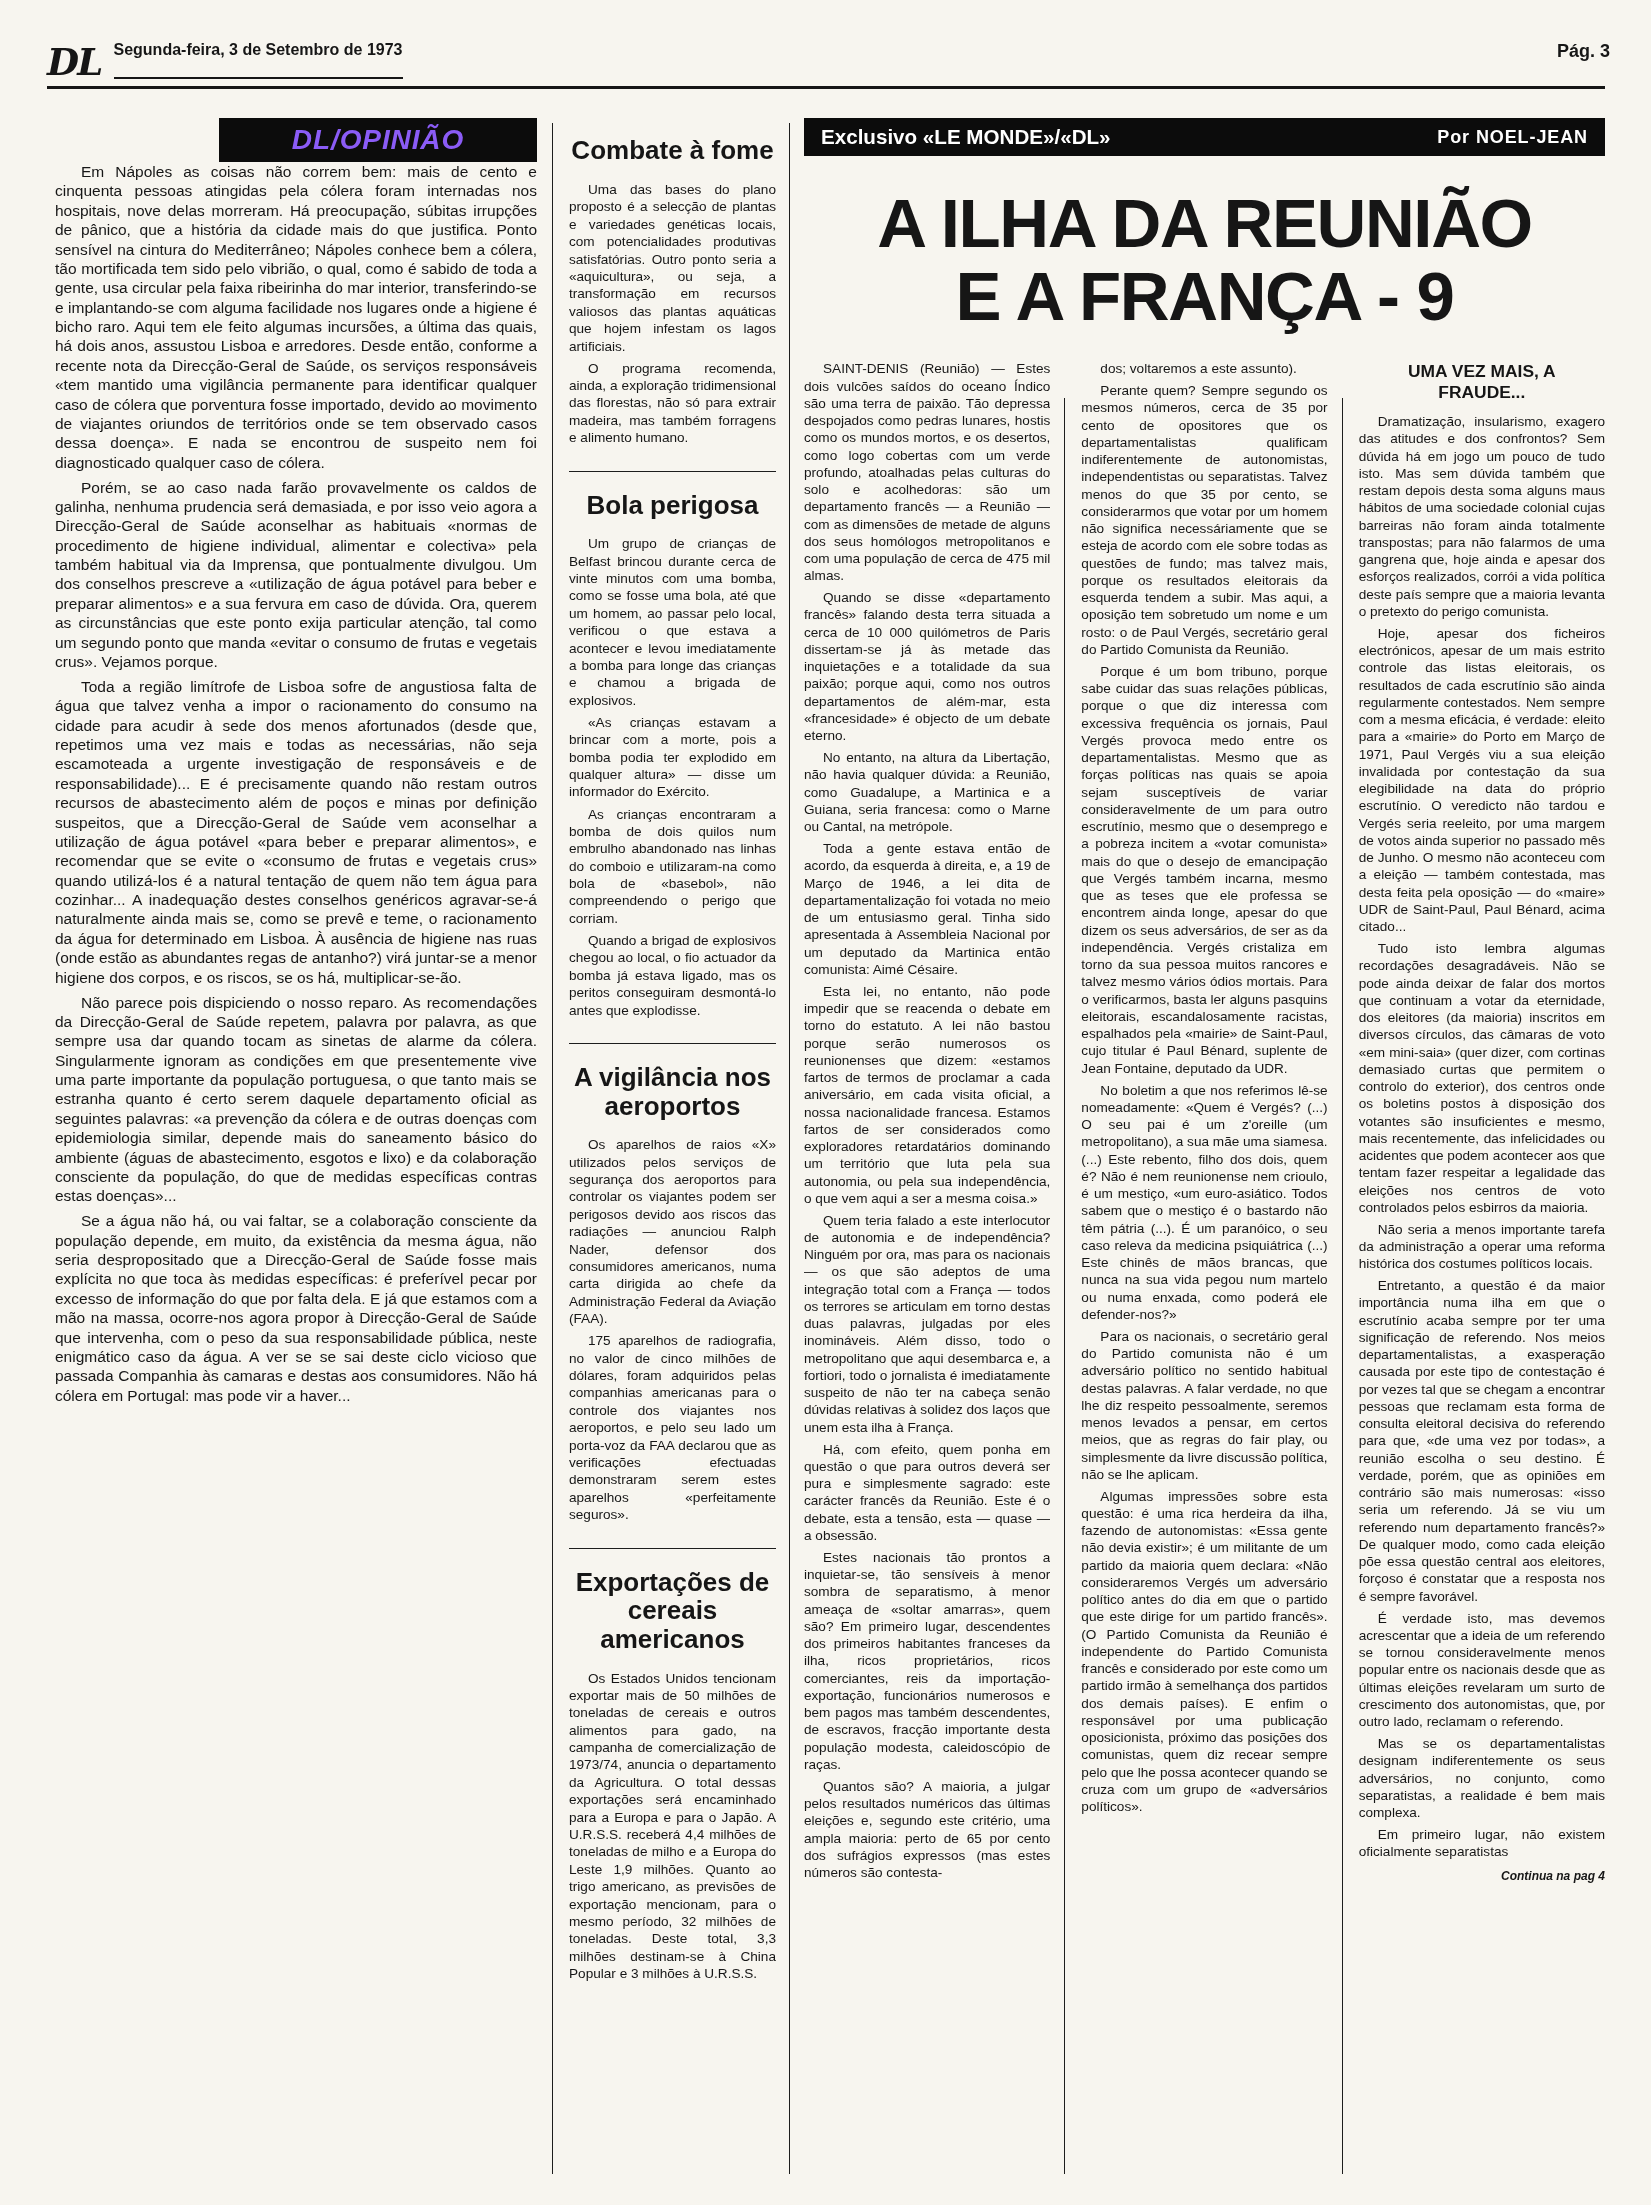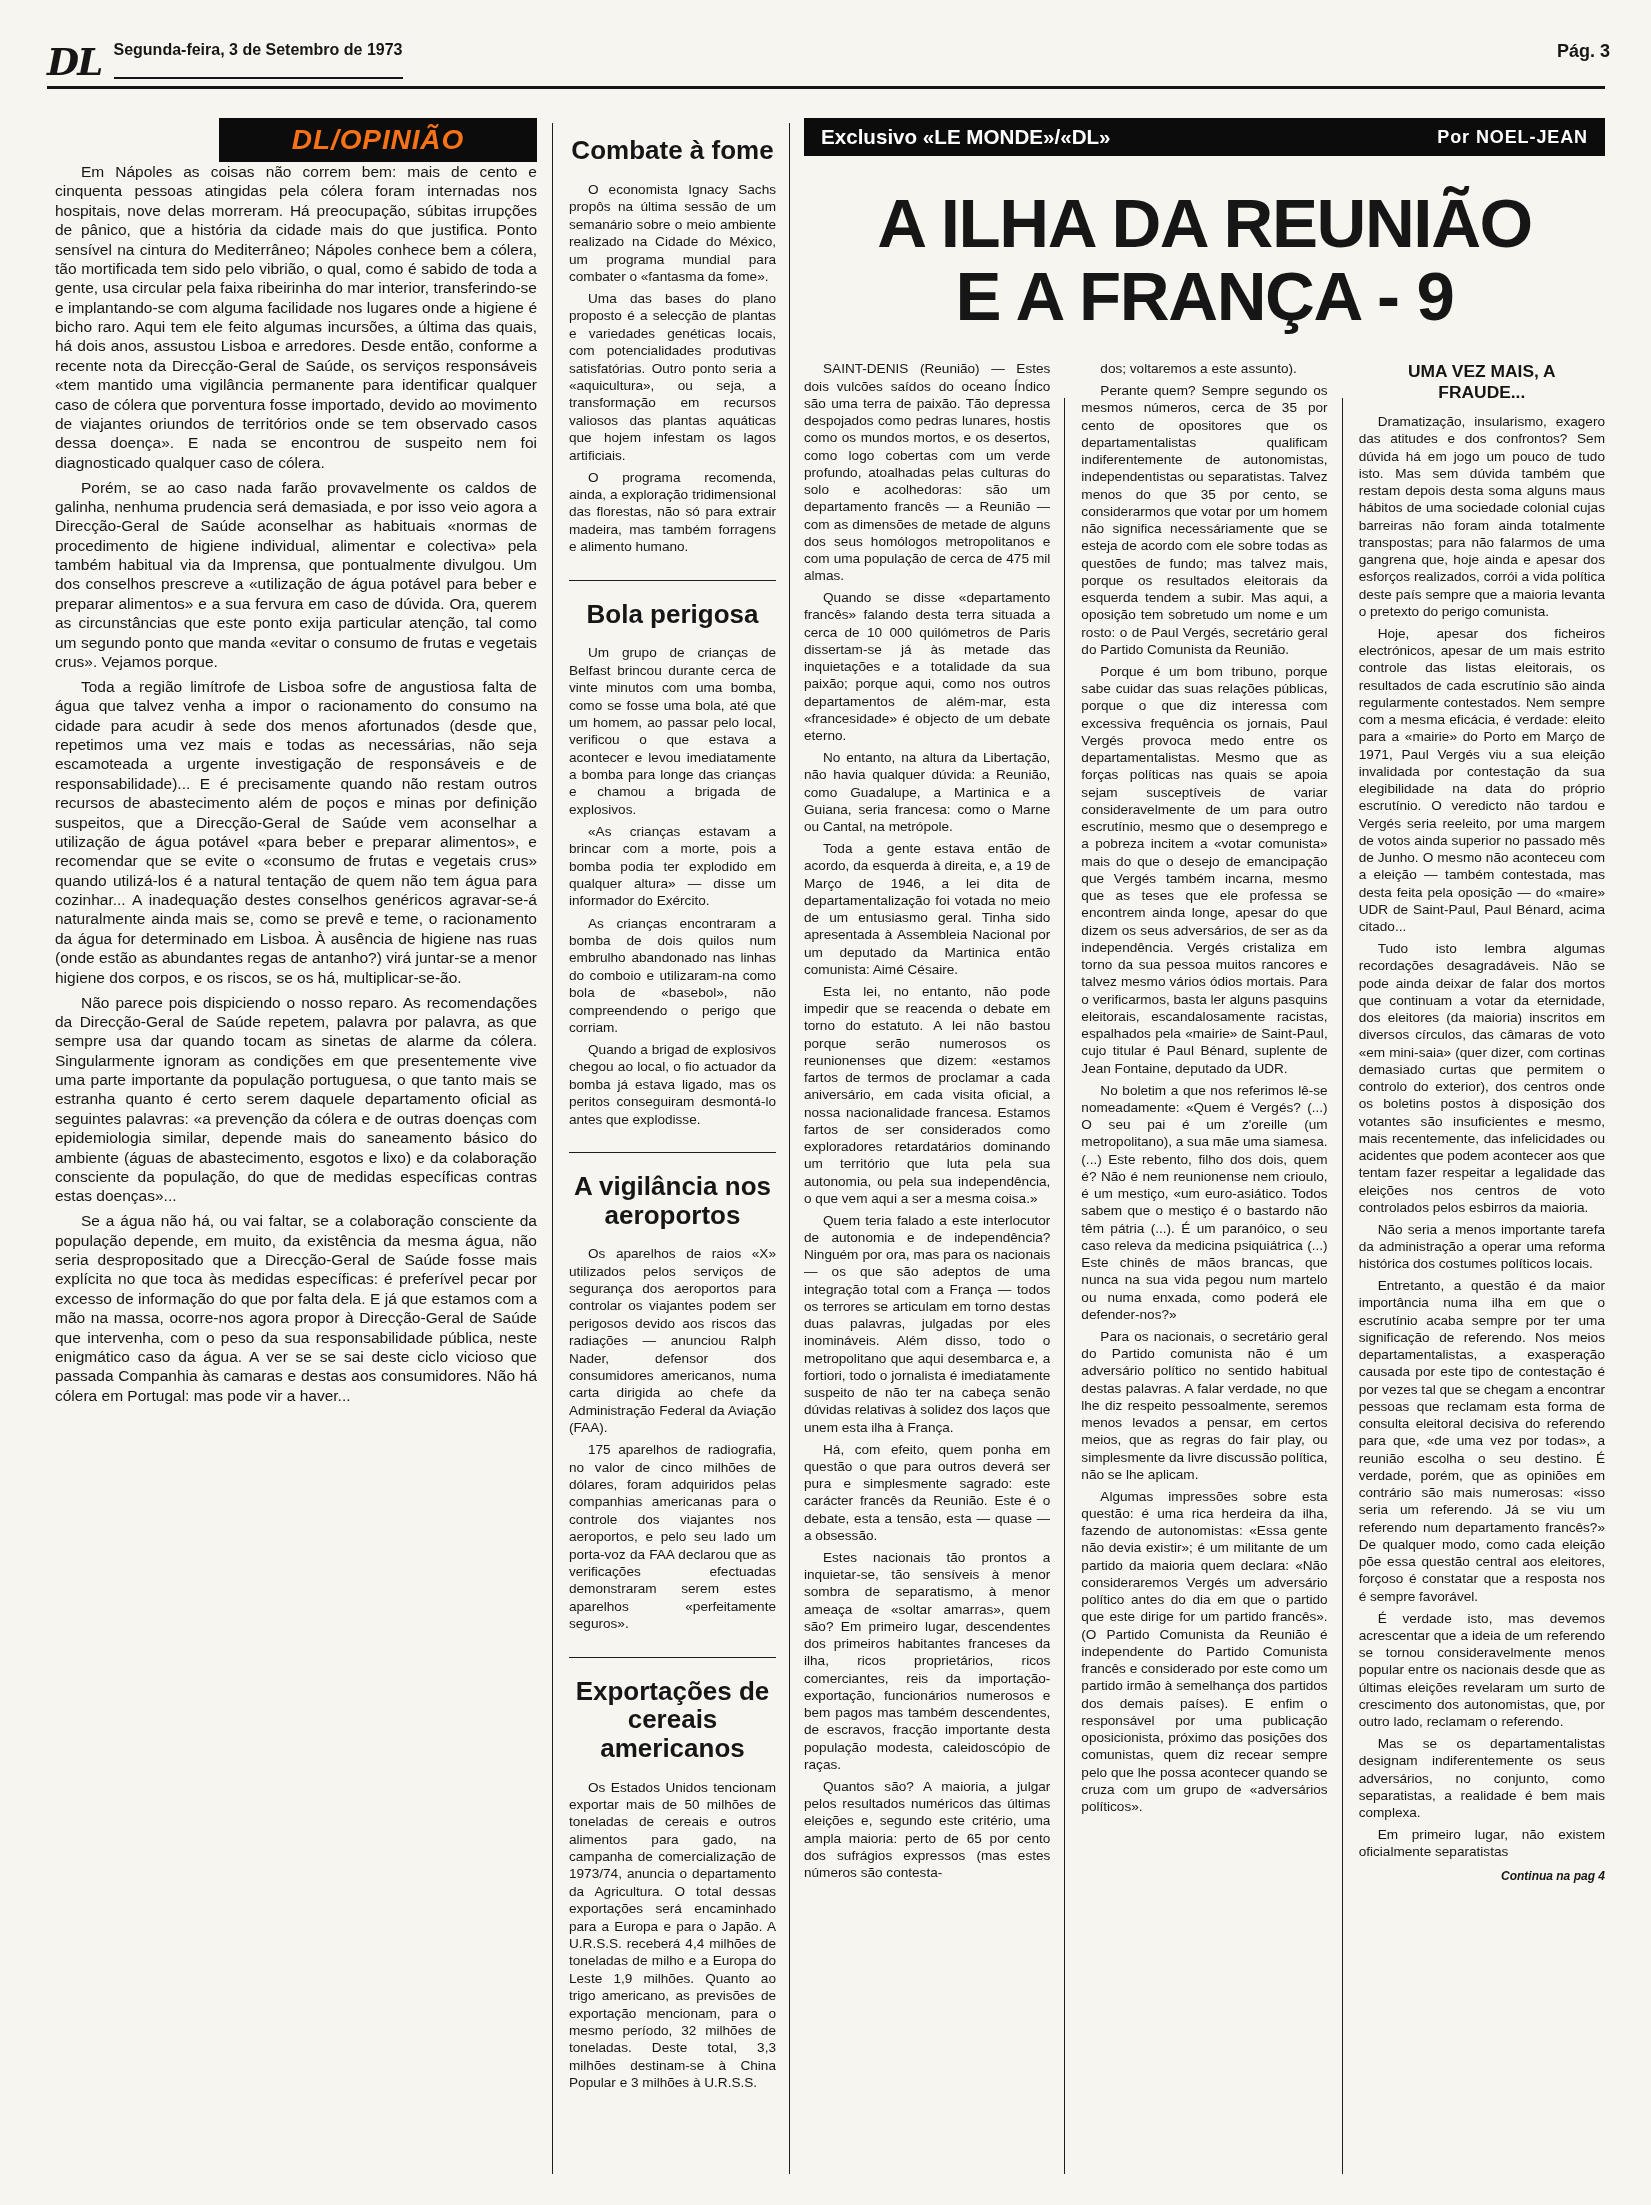--- a/index.html
+++ b/index.html
@@ -38,21 +38,21 @@
   }
   
   .vrule{position:absolute;width:1.4px;background:#1d1d1d;}
   #vr1{left:552px;top:123px;bottom:31px;}
   #vr2{left:789px;top:123px;bottom:31px;}
   #vr3{left:1064px;top:398px;bottom:31px;}
   #vr4{left:1342px;top:398px;bottom:31px;}
   
   .opinion{position:absolute;left:55px;top:118px;width:482px;height:2060px;overflow:hidden;}
   .op-kicker{
-    margin-left:164px;height:44px;background:var(--bar);color:#f97316;
+    margin-left:164px;height:44px;background:var(--bar);color:#8b5cf6;
     font-style:italic;font-weight:bold;font-size:28px;letter-spacing:0.9px;
     display:flex;align-items:center;justify-content:center;
   }
   .op-headline{
     text-align:center;font-weight:bold;font-size:73px;line-height:1.0;
     letter-spacing:-1.9px;margin:19px 0 24.4px;
   }
   .op-headline .hl{display:block;}
   .bp{font-size:15.5px;line-height:1.25;text-align:justify;text-indent:26px;margin:0 0 5.6px;}
   
@@ -106,21 +106,20 @@
     <p class="bp">Porém, se ao caso nada farão provavelmente os caldos de galinha, nenhuma prudencia será demasiada, e por isso veio agora a Direcção-Geral de Saúde aconselhar as habituais «normas de procedimento de higiene individual, alimentar e colectiva» pela também habitual via da Imprensa, que pontualmente divulgou. Um dos conselhos prescreve a «utilização de água potável para beber e preparar alimentos» e a sua fervura em caso de dúvida. Ora, querem as circunstâncias que este ponto exija particular atenção, tal como um segundo ponto que manda «evitar o consumo de frutas e vegetais crus». Vejamos porque.</p>
     <p class="bp">Toda a região limítrofe de Lisboa sofre de angustiosa falta de água que talvez venha a impor o racionamento do consumo na cidade para acudir à sede dos menos afortunados (desde que, repetimos uma vez mais e todas as necessárias, não seja escamoteada a urgente investigação de responsáveis e de responsabilidade)... E é precisamente quando não restam outros recursos de abastecimento além de poços e minas por definição suspeitos, que a Direcção-Geral de Saúde vem aconselhar a utilização de água potável «para beber e preparar alimentos», e recomendar que se evite o «consumo de frutas e vegetais crus» quando utilizá-los é a natural tentação de quem não tem água para cozinhar... A inadequação destes conselhos genéricos agravar-se-á naturalmente ainda mais se, como se prevê e teme, o racionamento da água for determinado em Lisboa. À ausência de higiene nas ruas (onde estão as abundantes regas de antanho?) virá juntar-se a menor higiene dos corpos, e os riscos, se os há, multiplicar-se-ão.</p>
     <p class="bp">Não parece pois dispiciendo o nosso reparo. As recomendações da Direcção-Geral de Saúde repetem, palavra por palavra, as que sempre usa dar quando tocam as sinetas de alarme da cólera. Singularmente ignoram as condições em que presentemente vive uma parte importante da população portuguesa, o que tanto mais se estranha quanto é certo serem daquele departamento oficial as seguintes palavras: «a prevenção da cólera e de outras doenças com epidemiologia similar, depende mais do saneamento básico do ambiente (águas de abastecimento, esgotos e lixo) e da colaboração consciente da população, do que de medidas específicas contras estas doenças»...</p>
     <p class="bp">Se a água não há, ou vai faltar, se a colaboração consciente da população depende, em muito, da existência da mesma água, não seria despropositado que a Direcção-Geral de Saúde fosse mais explícita no que toca às medidas específicas: é preferível pecar por excesso de informação do que por falta dela. E já que estamos com a mão na massa, ocorre-nos agora propor à Direcção-Geral de Saúde que intervenha, com o peso da sua responsabilidade pública, neste enigmático caso da água. A ver se se sai deste ciclo vicioso que passada Companhia às camaras e destas aos consumidores. Não há cólera em Portugal: mas pode vir a haver...</p>
   </section>
 
   <section class="mid">
 
     <article class="mid-article">
       <h2 class="mid-title">Combate à fome</h2>
-      <p class="mp">O economista Ignacy Sachs propôs na última sessão de um semanário sobre o meio ambiente realizado na Cidade do México, um programa mundial para combater o «fantasma da fome».</p>
       <p class="mp">Uma das bases do plano proposto é a selecção de plantas e variedades genéticas locais, com potencialidades produtivas satisfatórias. Outro ponto seria a «aquicultura», ou seja, a transformação em recursos valiosos das plantas aquáticas que hojem infestam os lagos artificiais.</p>
       <p class="mp">O programa recomenda, ainda, a exploração tridimensional das florestas, não só para extrair madeira, mas também forragens e alimento humano.</p>
     </article>
 
     <article class="mid-article sep">
       <h2 class="mid-title">Bola perigosa</h2>
       <p class="mp">Um grupo de crianças de Belfast brincou durante cerca de vinte minutos com uma bomba, como se fosse uma bola, até que um homem, ao passar pelo local, verificou o que estava a acontecer e levou imediatamente a bomba para longe das crianças e chamou a brigada de explosivos.</p>
       <p class="mp">«As crianças estavam a brincar com a morte, pois a bomba podia ter explodido em qualquer altura» — disse um informador do Exército.</p>
       <p class="mp">As crianças encontraram a bomba de dois quilos num embrulho abandonado nas linhas do comboio e utilizaram-na como bola de «basebol», não compreendendo o perigo que corriam.</p>
       <p class="mp">Quando a brigad de explosivos chegou ao local, o fio actuador da bomba já estava ligado, mas os peritos conseguiram desmontá-lo antes que explodisse.</p>

